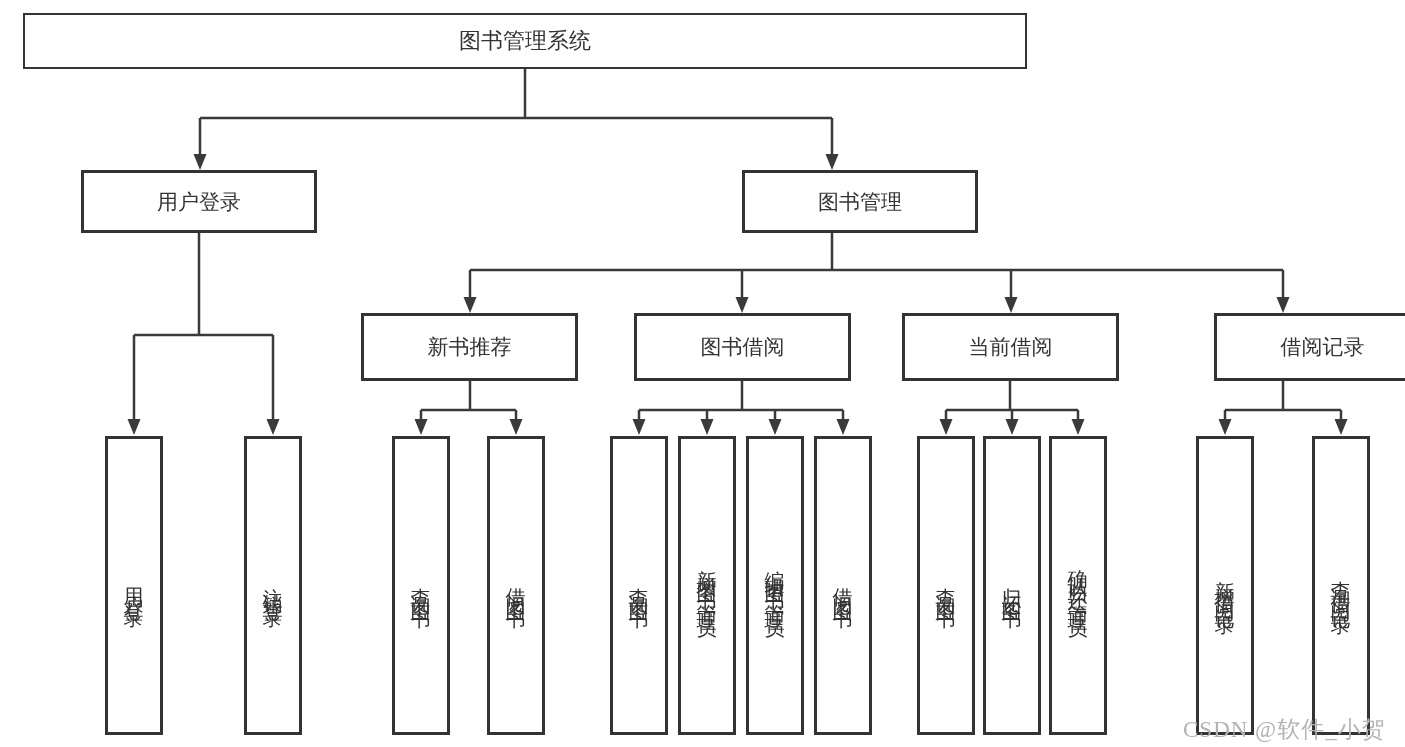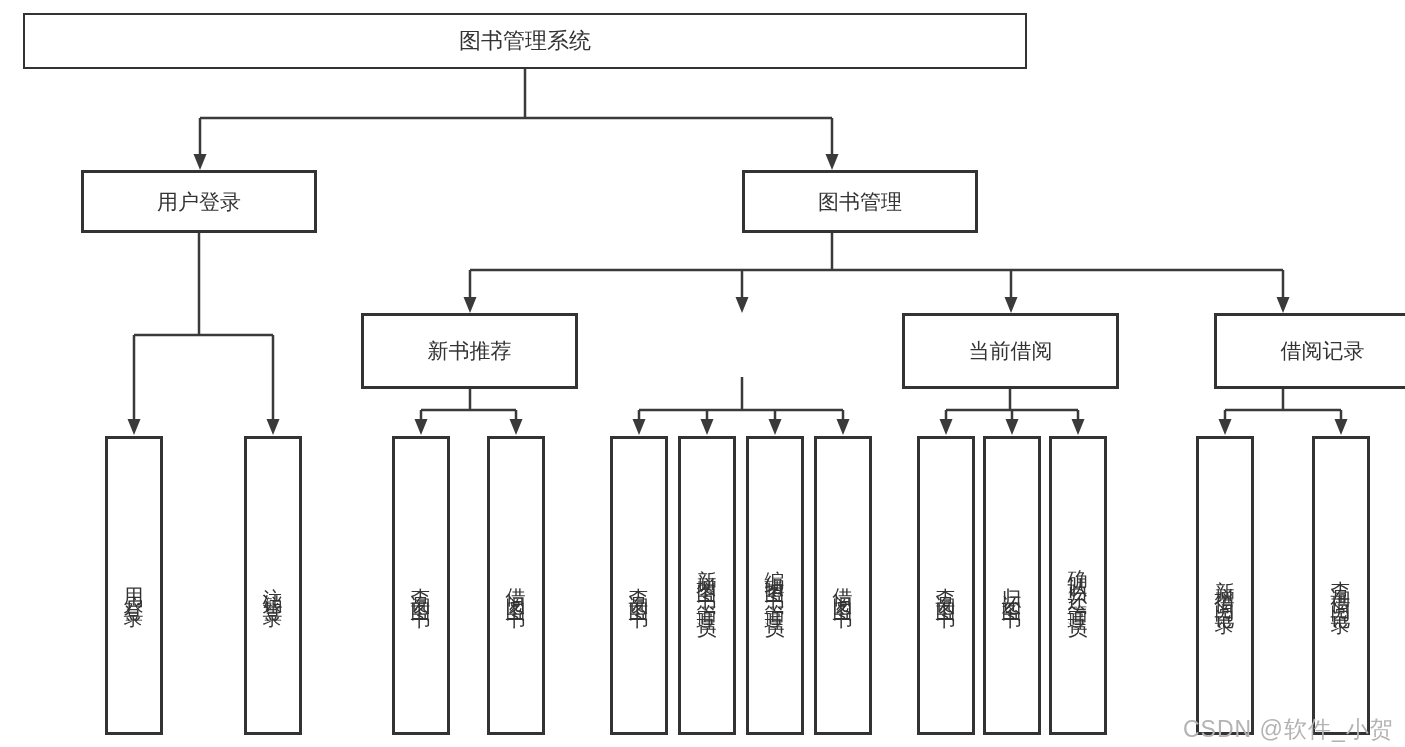--- a/index.html
+++ b/index.html
@@ -1,33 +1,33 @@
 <!DOCTYPE html>
 <html style="--line: #3a3a3a; --box-border: #333333; --text: #333333; --watermark: #b3b3b3; --background: #ffffff;"><head>
 <meta charset="utf-8">
 <style>
   html,body{margin:0;padding:0;background:#ffffff;}
   .canvas{
     position:relative;width:1405px;height:747px;overflow:hidden;
     background:var(--background,#ffffff);
-    font-family:Liberation Sans, sans-serif;
+    font-family:Liberation Serif, serif;
   }
   .wires{position:absolute;left:0;top:0;width:1405px;height:747px;z-index:1;}
   .wires path{stroke:var(--line,#3a3a3a);stroke-width:2.5;fill:none;}
   .wires .arrowhead{fill:var(--line,#3a3a3a);}
   .box{
     position:absolute;z-index:2;background:#ffffff;
     border:3px solid var(--box-border,#333333);
     box-sizing:border-box;
     display:flex;align-items:center;justify-content:center;
     color:var(--text,#333333);
   }
   .lvl1{left:23px;top:13px;width:1004px;height:56px;border-width:2px;font-size:22px;}
   .lvl2{top:170px;width:236px;height:63px;font-size:21px;}
-  .lvl3{top:313px;width:217px;height:76px;font-size:21px;}
+  .lvl3{top:313px;width:217px;height:68px;font-size:21px;}
   .leaf{top:436px;width:58px;height:299px;}
   .vtext{
     writing-mode:vertical-rl;text-orientation:mixed;
     font-size:20px;line-height:1;letter-spacing:7px;
     color:var(--text,#333333);white-space:nowrap;
   }
   .watermark{
     position:absolute;left:1183px;top:714px;z-index:6;
     font-size:23px;letter-spacing:1px;
     color:var(--watermark,#b3b3b3);
@@ -84,20 +84,23 @@
   <div class="box lvl2" style="left:81px;">
     <span>用户登录</span>
   </div>
   <div class="box lvl2" style="left:742px;">
     <span>图书管理</span>
   </div>
 
   <div class="box lvl3" style="left:361px;">
     <span>新书推荐</span>
   </div>
+  <div class="box lvl3" style="left:634px;">
+    <span>图书借阅</span>
+  </div>
   <div class="box lvl3" style="left:902px;justify-content:center;">
     <span>当前借阅</span>
   </div>
   <div class="box lvl3" style="left:1214px;">
     <span>借阅记录</span>
   </div>
 
   <div class="box leaf" style="left:105px;">
     <span class="vtext">用户登录</span>
   </div>

